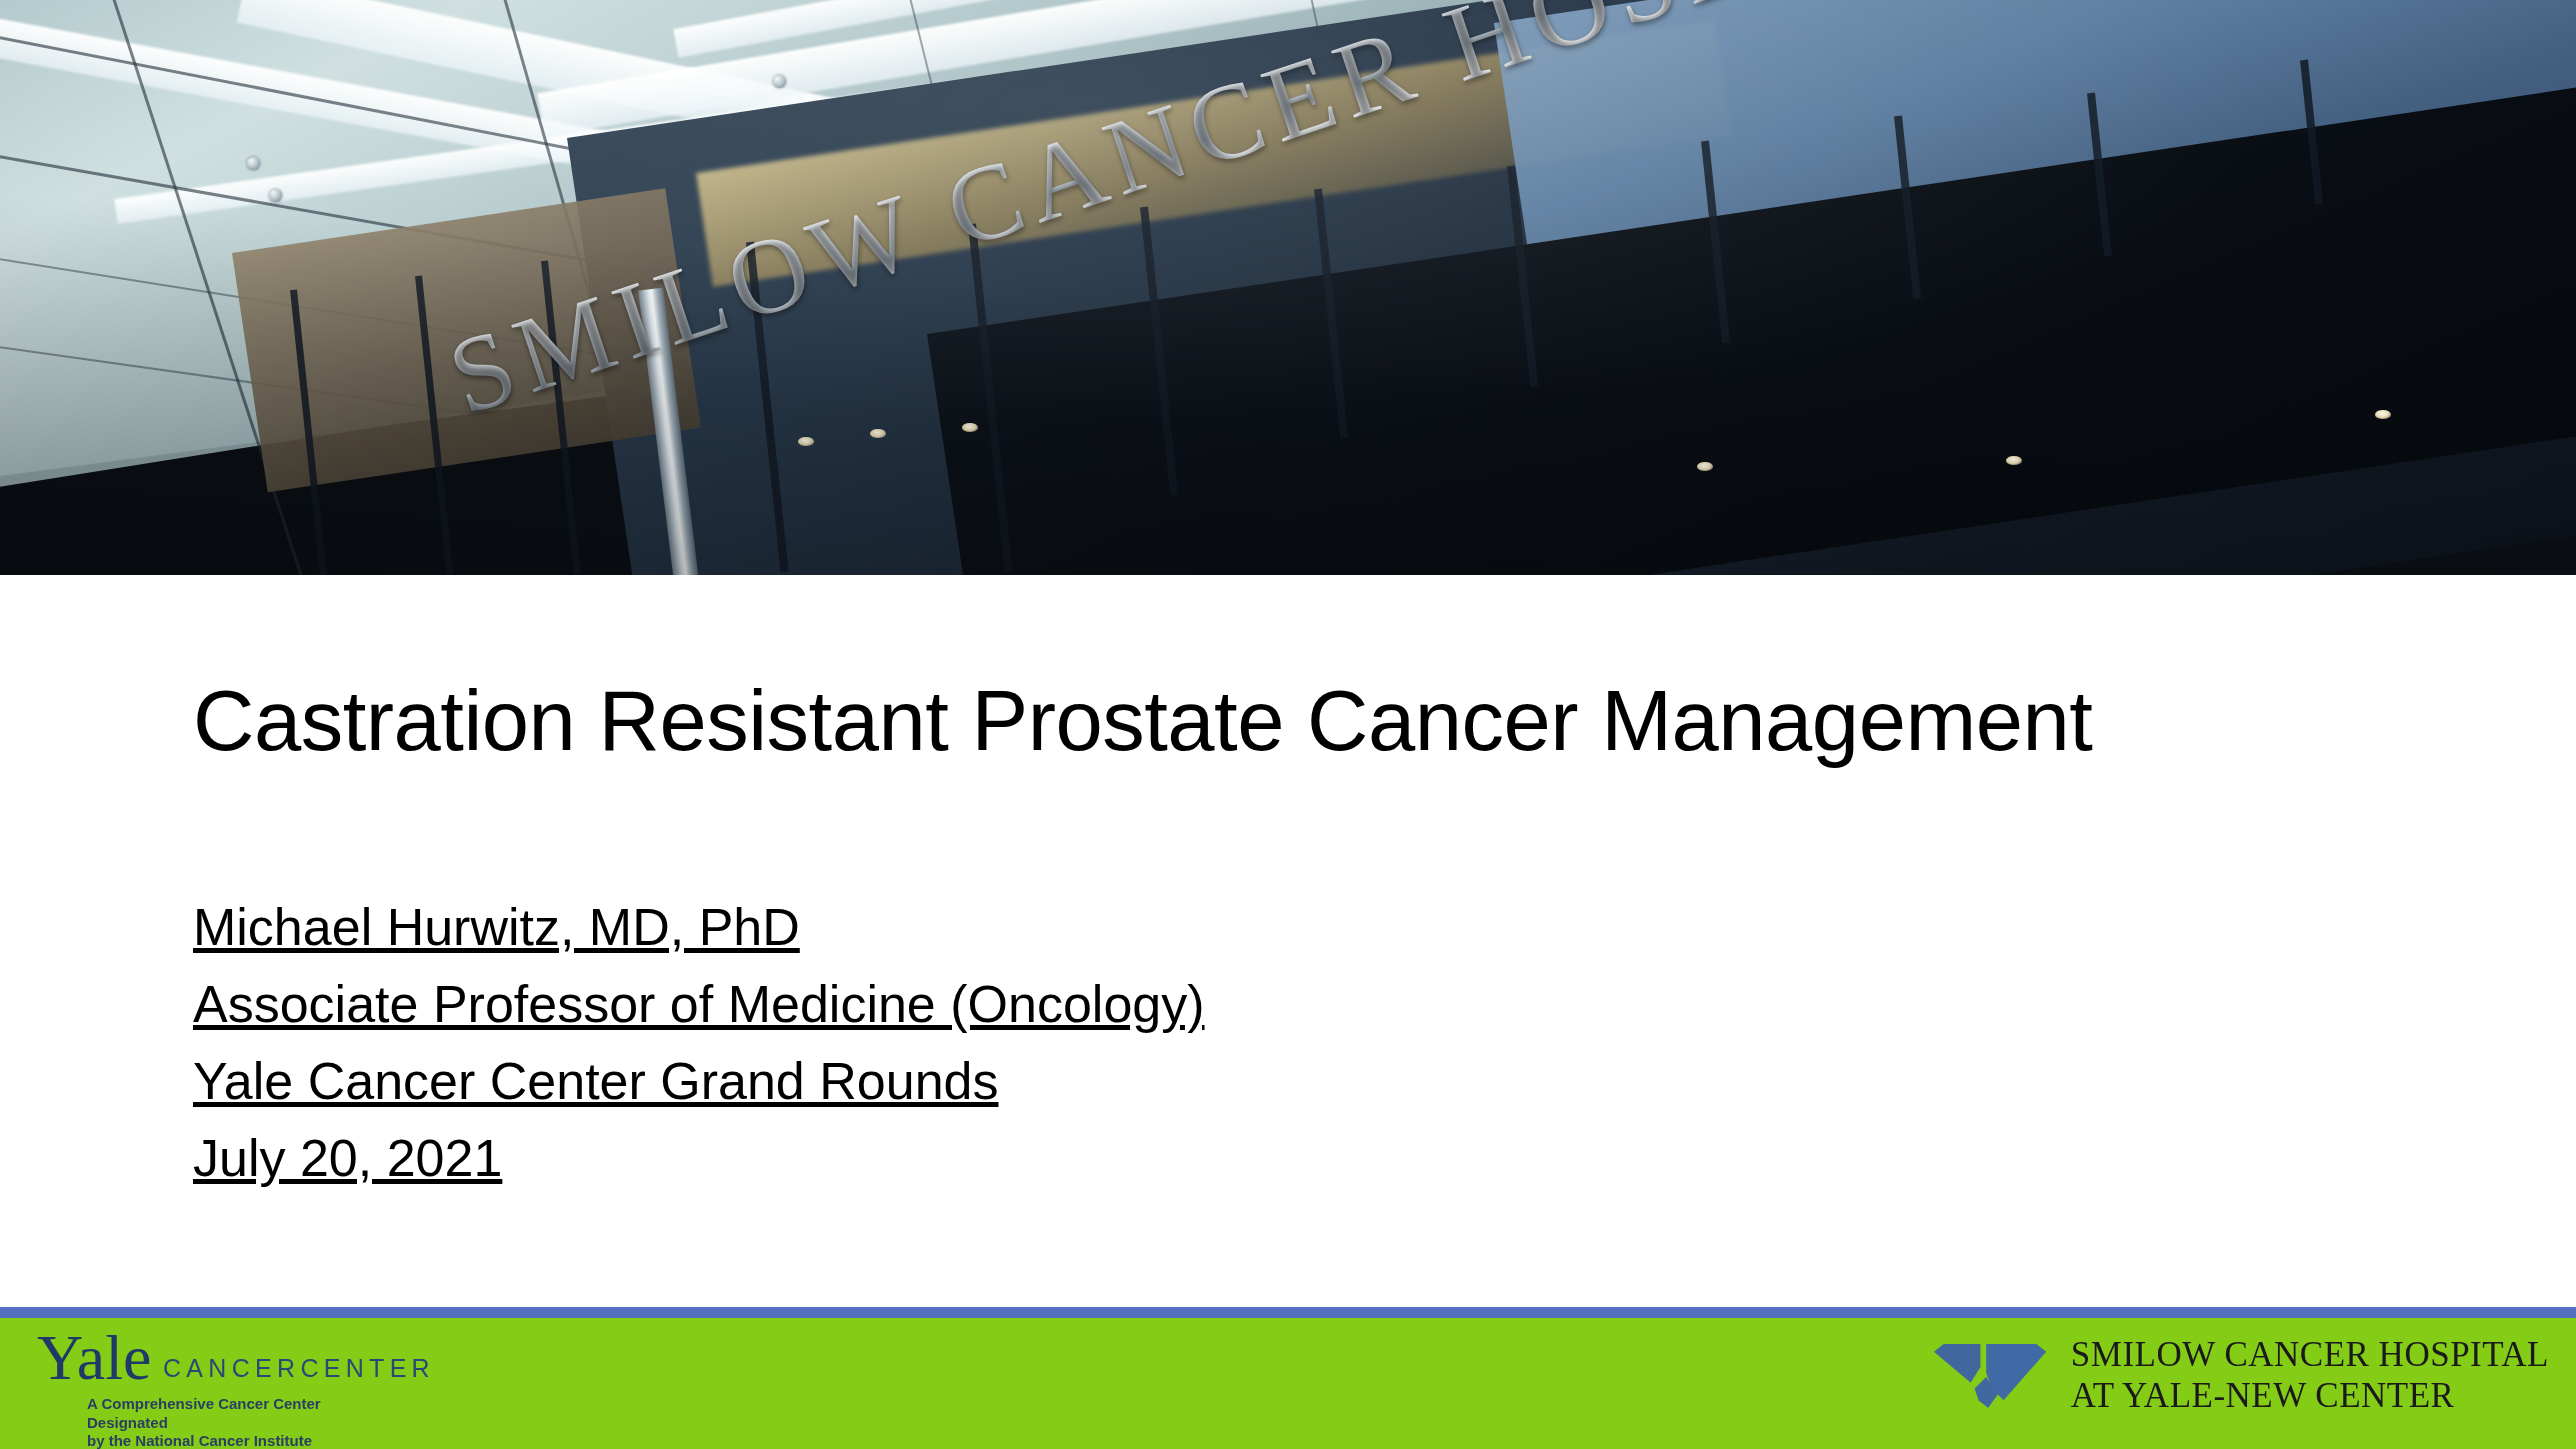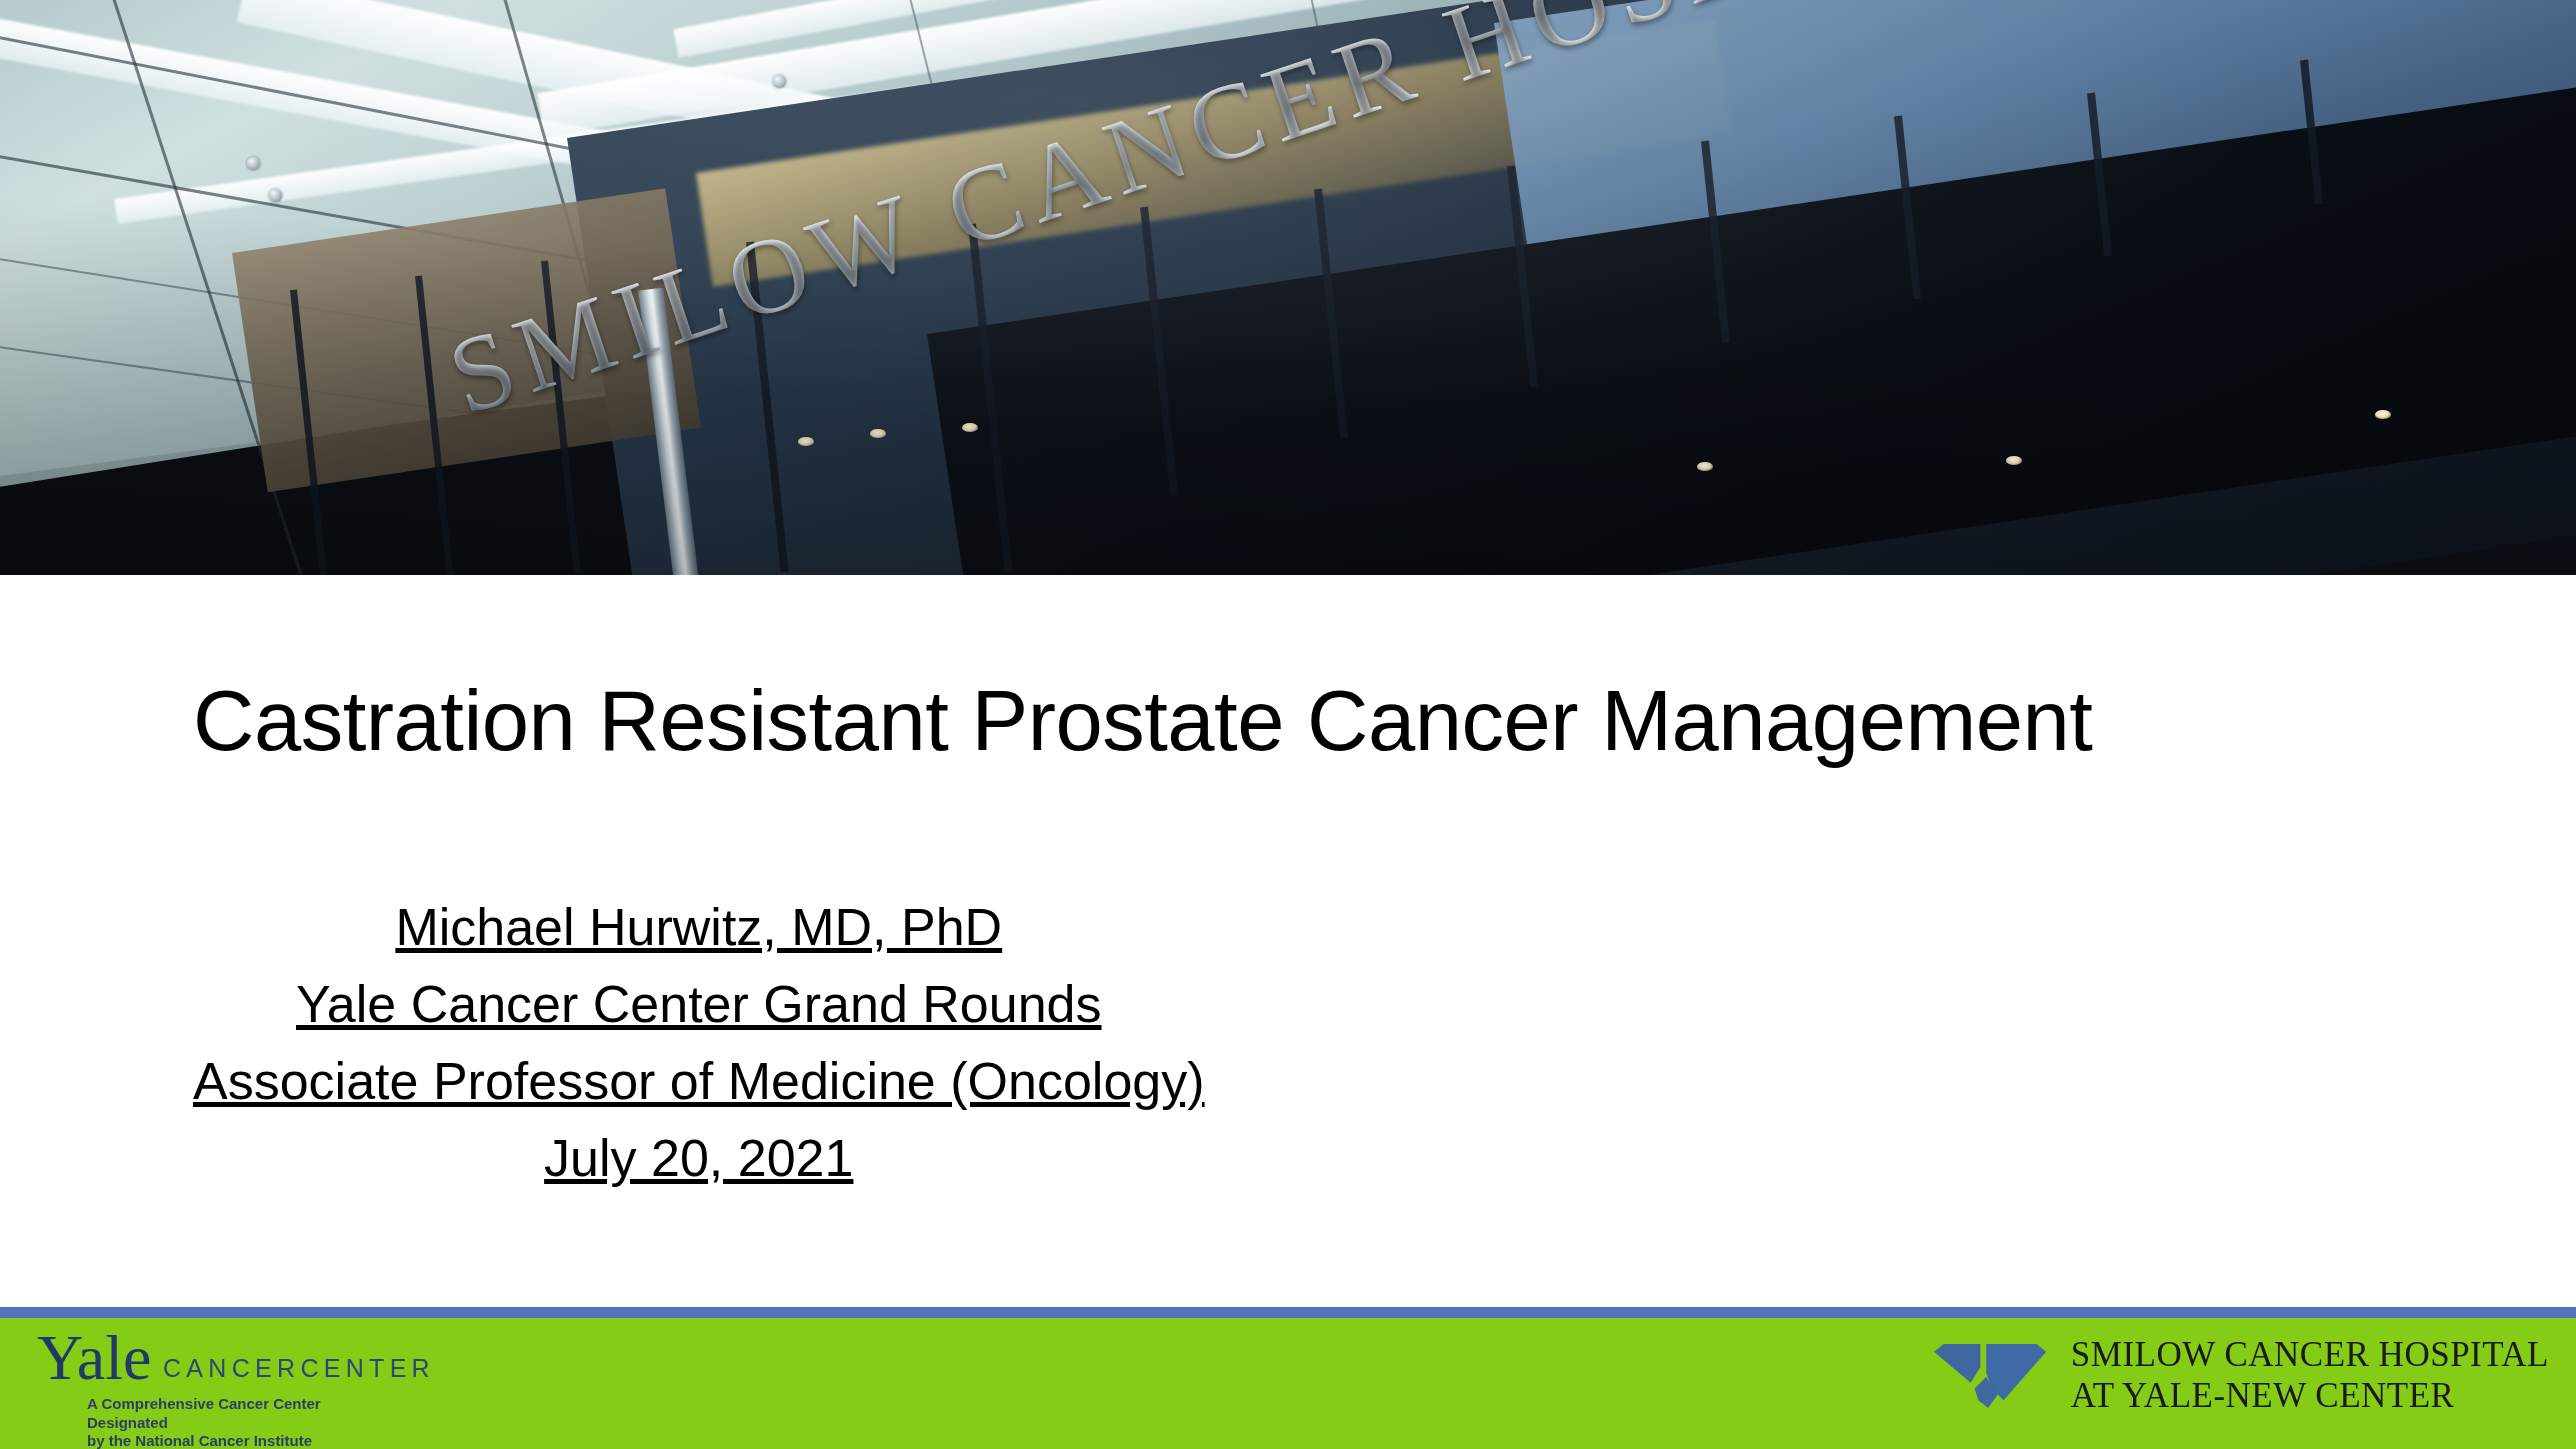--- a/index.html
+++ b/index.html
@@ -208,21 +208,20 @@
   }
 
   
   .slide-body {
     position: absolute;
     left: 0;
     top: 575px;
     width: 2060px;
     height: 732px;
     background: #ffffff;
-    text-align: center;
   }
   .slide-title {
     position: absolute;
     left: 193px;
     top: 101px;
     font-size: 85px;
     line-height: 1.05;
     font-weight: 400;
     color: #000000;
     letter-spacing: -0.5px;
@@ -392,22 +391,22 @@
 
     <div class="hero-grade"></div>
   </div>
 </div>
 
 <div class="slide-body">
   <div class="slide-title">Castration Resistant Prostate Cancer Management</div>
 
   <div class="subtitle-block">
     <div class="subtitle-line">Michael Hurwitz, MD, PhD</div>
+    <div class="subtitle-line">Associate Professor of Medicine (Oncology)</div>
     <div class="subtitle-line">Yale Cancer Center Grand Rounds</div>
-    <div class="subtitle-line">Associate Professor of Medicine (Oncology)</div>
     <div class="subtitle-line">July 20, 2021</div>
   </div>
 </div>
 
 <div class="divider"></div>
 
 <div class="footer">
 
   <div class="ycc-logo">
     <div class="ycc-top">

